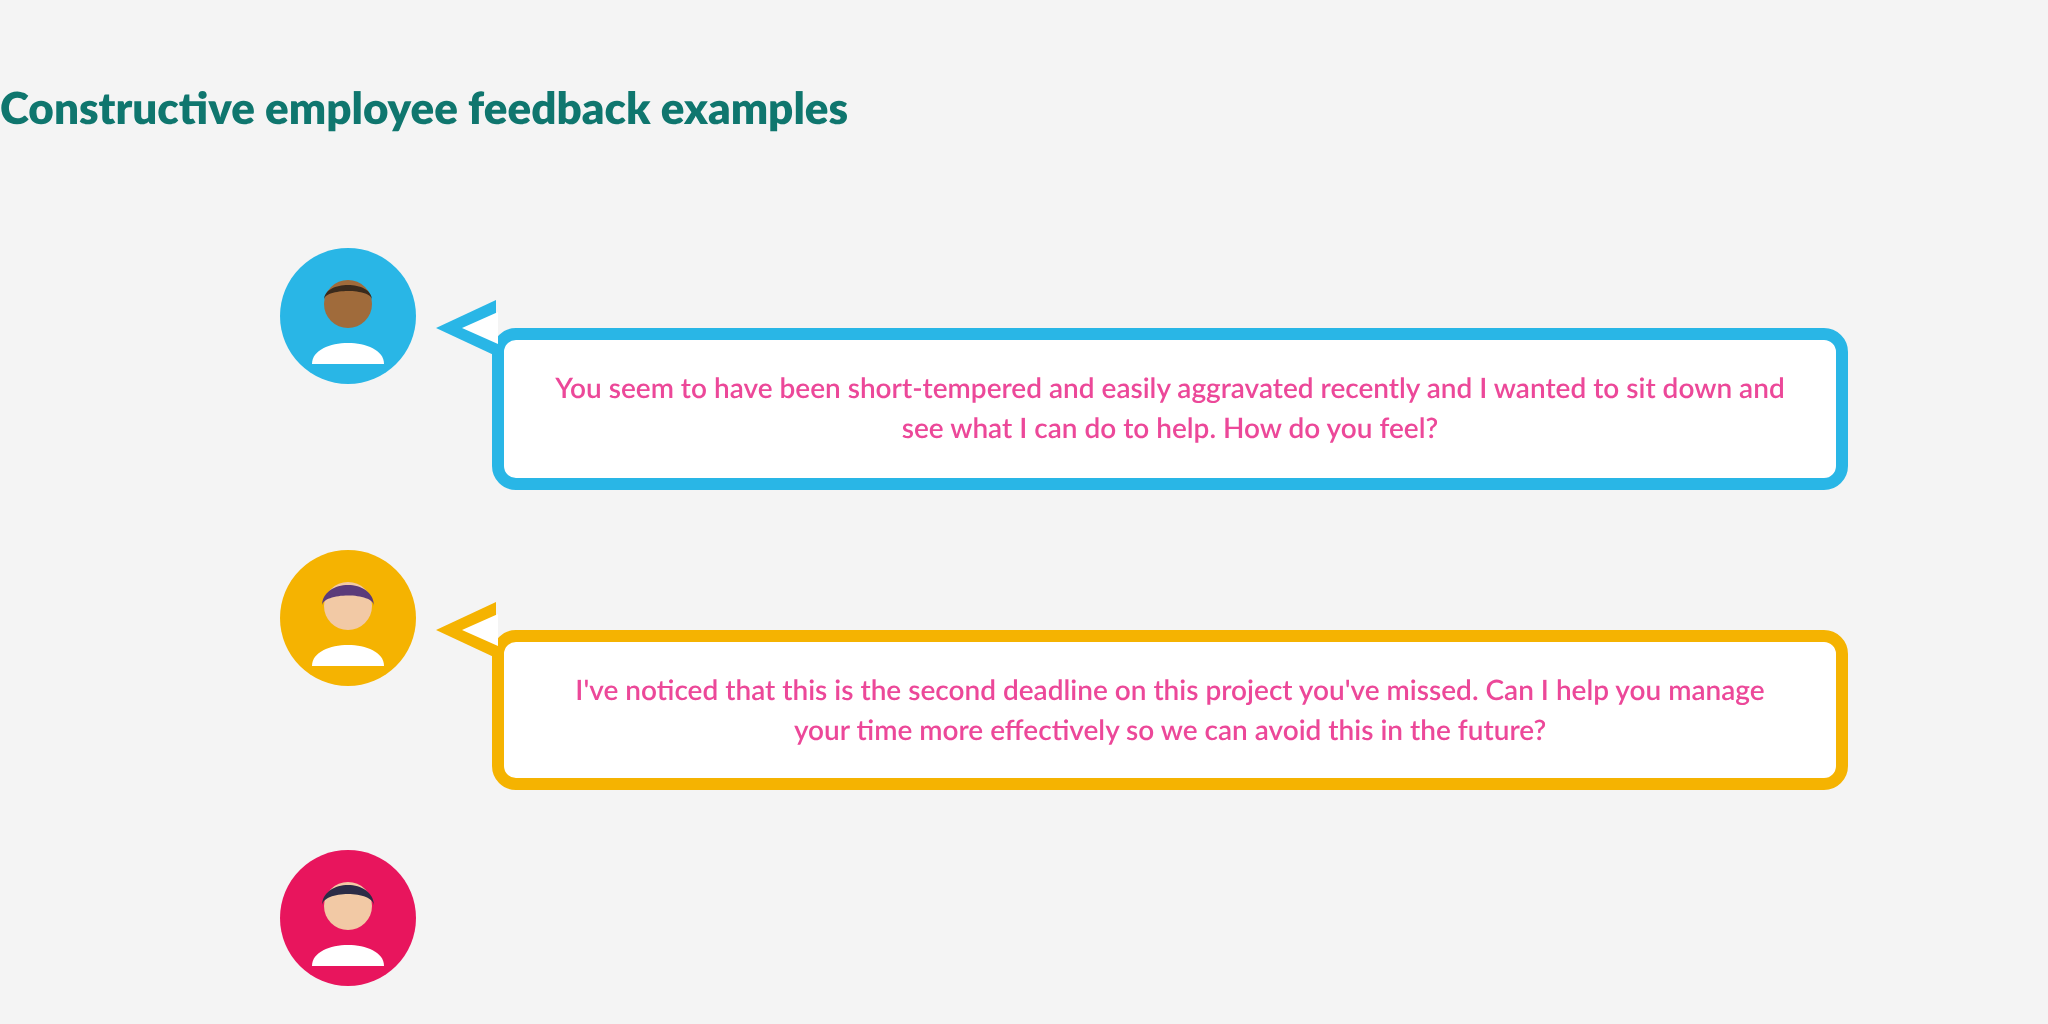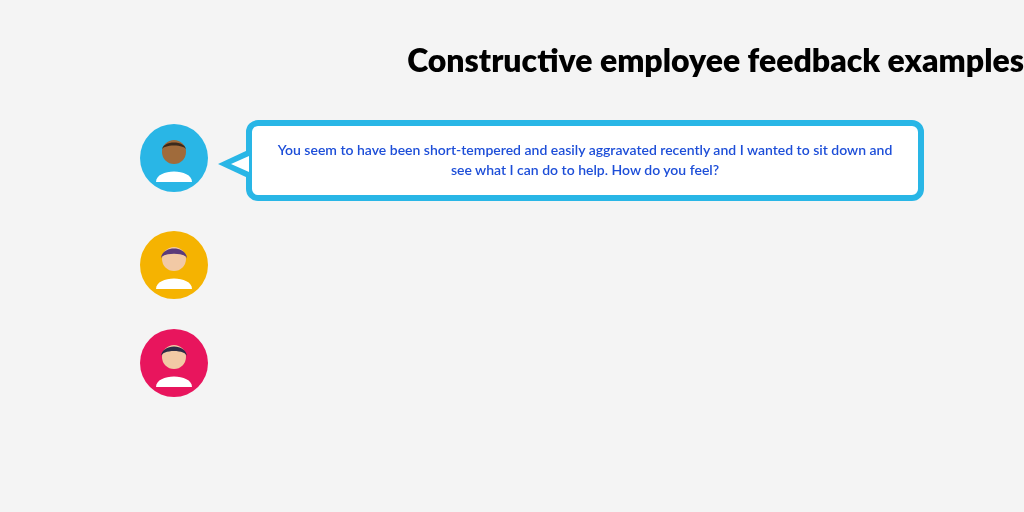--- a/index.html
+++ b/index.html
@@ -1,26 +1,26 @@
 <!DOCTYPE html>
 <html><head>
 <meta charset="utf-8">
 <style>
   html,body{margin:0;padding:0;width:1024px;height:512px;background:#f4f4f4;font-family:Lato,"Helvetica Neue",Arial,sans-serif;}
   .page{width:1024px;height:512px;position:relative;}
-  .title{position:absolute;top:40px;left:0;right:0;text-align:right;color:#000000;font-weight:800;font-size:32px;}
+  .title{position:absolute;top:40px;left:0;right:0;text-align:left;color:#0f766e;font-weight:800;font-size:22px;}
   .bubbles{position:absolute;top:120px;left:140px;right:100px;}
   .row{display:flex;align-items:flex-start;margin-bottom:26px;}
   .avatar{width:68px;height:68px;border-radius:50%;flex-shrink:0;position:relative;margin-top:4px;}
   .avatar svg{position:absolute;left:50%;top:50%;transform:translate(-50%,-50%);}
   .av-blue{background:#29b6e6;}
   .av-orange{background:#f5b301;}
   .av-pink{background:#e8155d;}
   .bubble-wrap{position:relative;margin-left:38px;flex:1;}
-  .bubble{border:6px solid;border-radius:12px;background:#ffffff;padding:14px 22px;color:#1d4ed8;font-weight:600;font-size:14px;line-height:1.45;text-align:center;}
+  .bubble{border:6px solid;border-radius:12px;background:#ffffff;padding:14px 22px;color:#ec4899;font-weight:600;font-size:14px;line-height:1.45;text-align:center;margin-top:44px;}
   .b-blue{border-color:#29b6e6;}
   .b-orange{border-color:#f5b301;}
   .b-pink{border-color:#e8155d;}
   .tail{position:absolute;left:-28px;top:30px;width:0;height:0;border-top:14px solid transparent;border-bottom:14px solid transparent;}
   .t-blue{border-right:30px solid #29b6e6;}
   .t-orange{border-right:30px solid #f5b301;}
   .t-pink{border-right:30px solid #e8155d;}
   .tail-inner{position:absolute;left:-15px;top:36px;width:0;height:0;border-top:8px solid transparent;border-bottom:8px solid transparent;border-right:18px solid #ffffff;}
 </style>
 </head>
@@ -47,20 +47,25 @@
     </div>
 
     <div class="row">
       <div class="avatar av-orange">
         <svg width="52" height="52" viewBox="0 0 52 52">
           <path d="M8 50 C8 36 44 36 44 50 Z" fill="#ffffff"></path>
           <circle cx="26" cy="20" r="12" fill="#f2c9a5"></circle>
           <path d="M13 20 C13 6 39 6 39 20 C39 13 13 13 13 20 Z" fill="#5b3b7a"></path>
         </svg>
       </div>
+      <div class="bubble-wrap">
+        <div class="tail t-orange"></div>
+        <div class="tail-inner"></div>
+        <div class="bubble b-orange">I've noticed that this is the second deadline on this project you've missed. Can I help you manage your time more effectively so we can avoid this in the future?</div>
+      </div>
     </div>
 
     <div class="row">
       <div class="avatar av-pink">
         <svg width="52" height="52" viewBox="0 0 52 52">
           <path d="M8 50 C8 36 44 36 44 50 Z" fill="#ffffff"></path>
           <circle cx="26" cy="20" r="12" fill="#f2c9a5"></circle>
           <path d="M13 20 C13 6 39 6 39 20 C39 12 13 12 13 20 Z" fill="#2c2c46"></path>
         </svg>
       </div>

